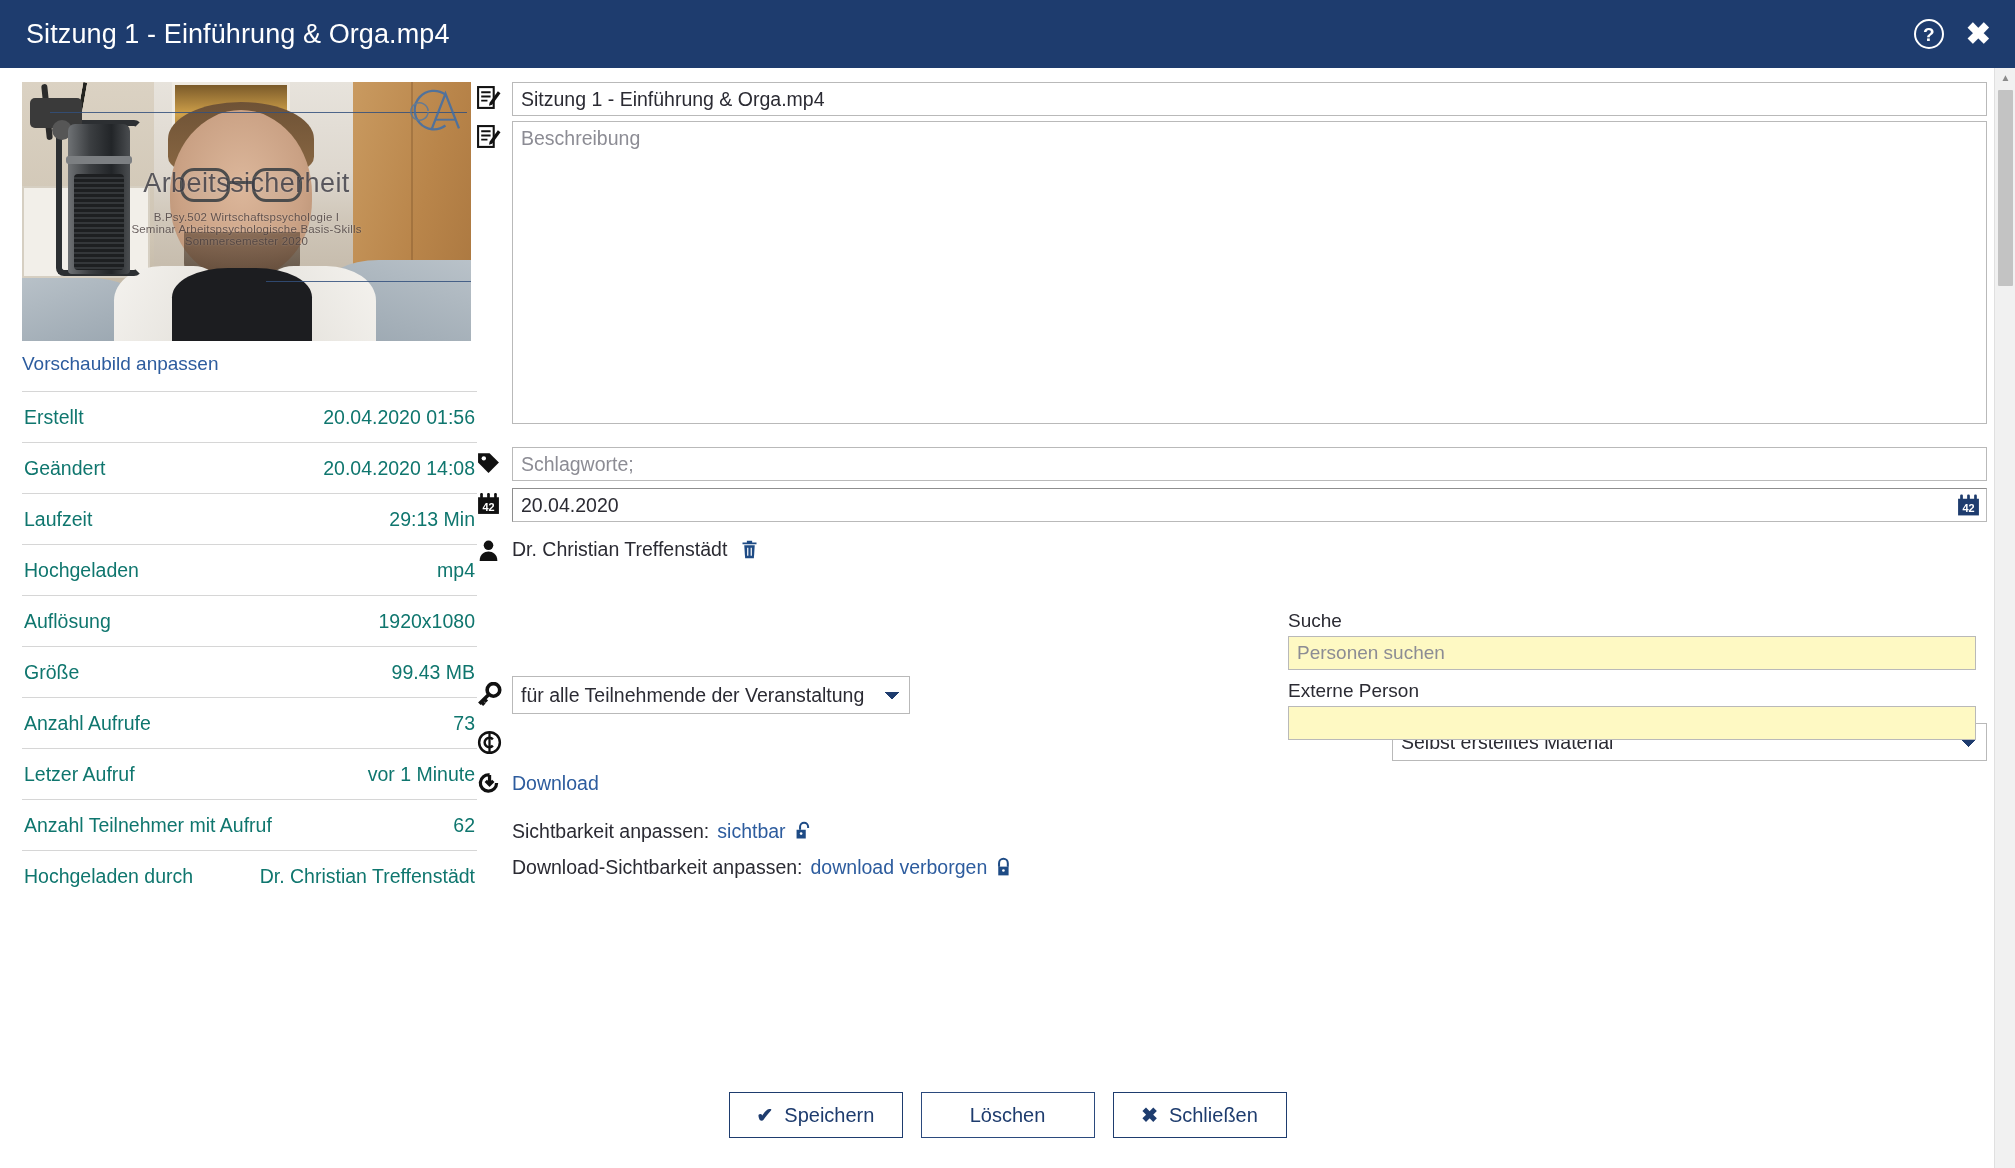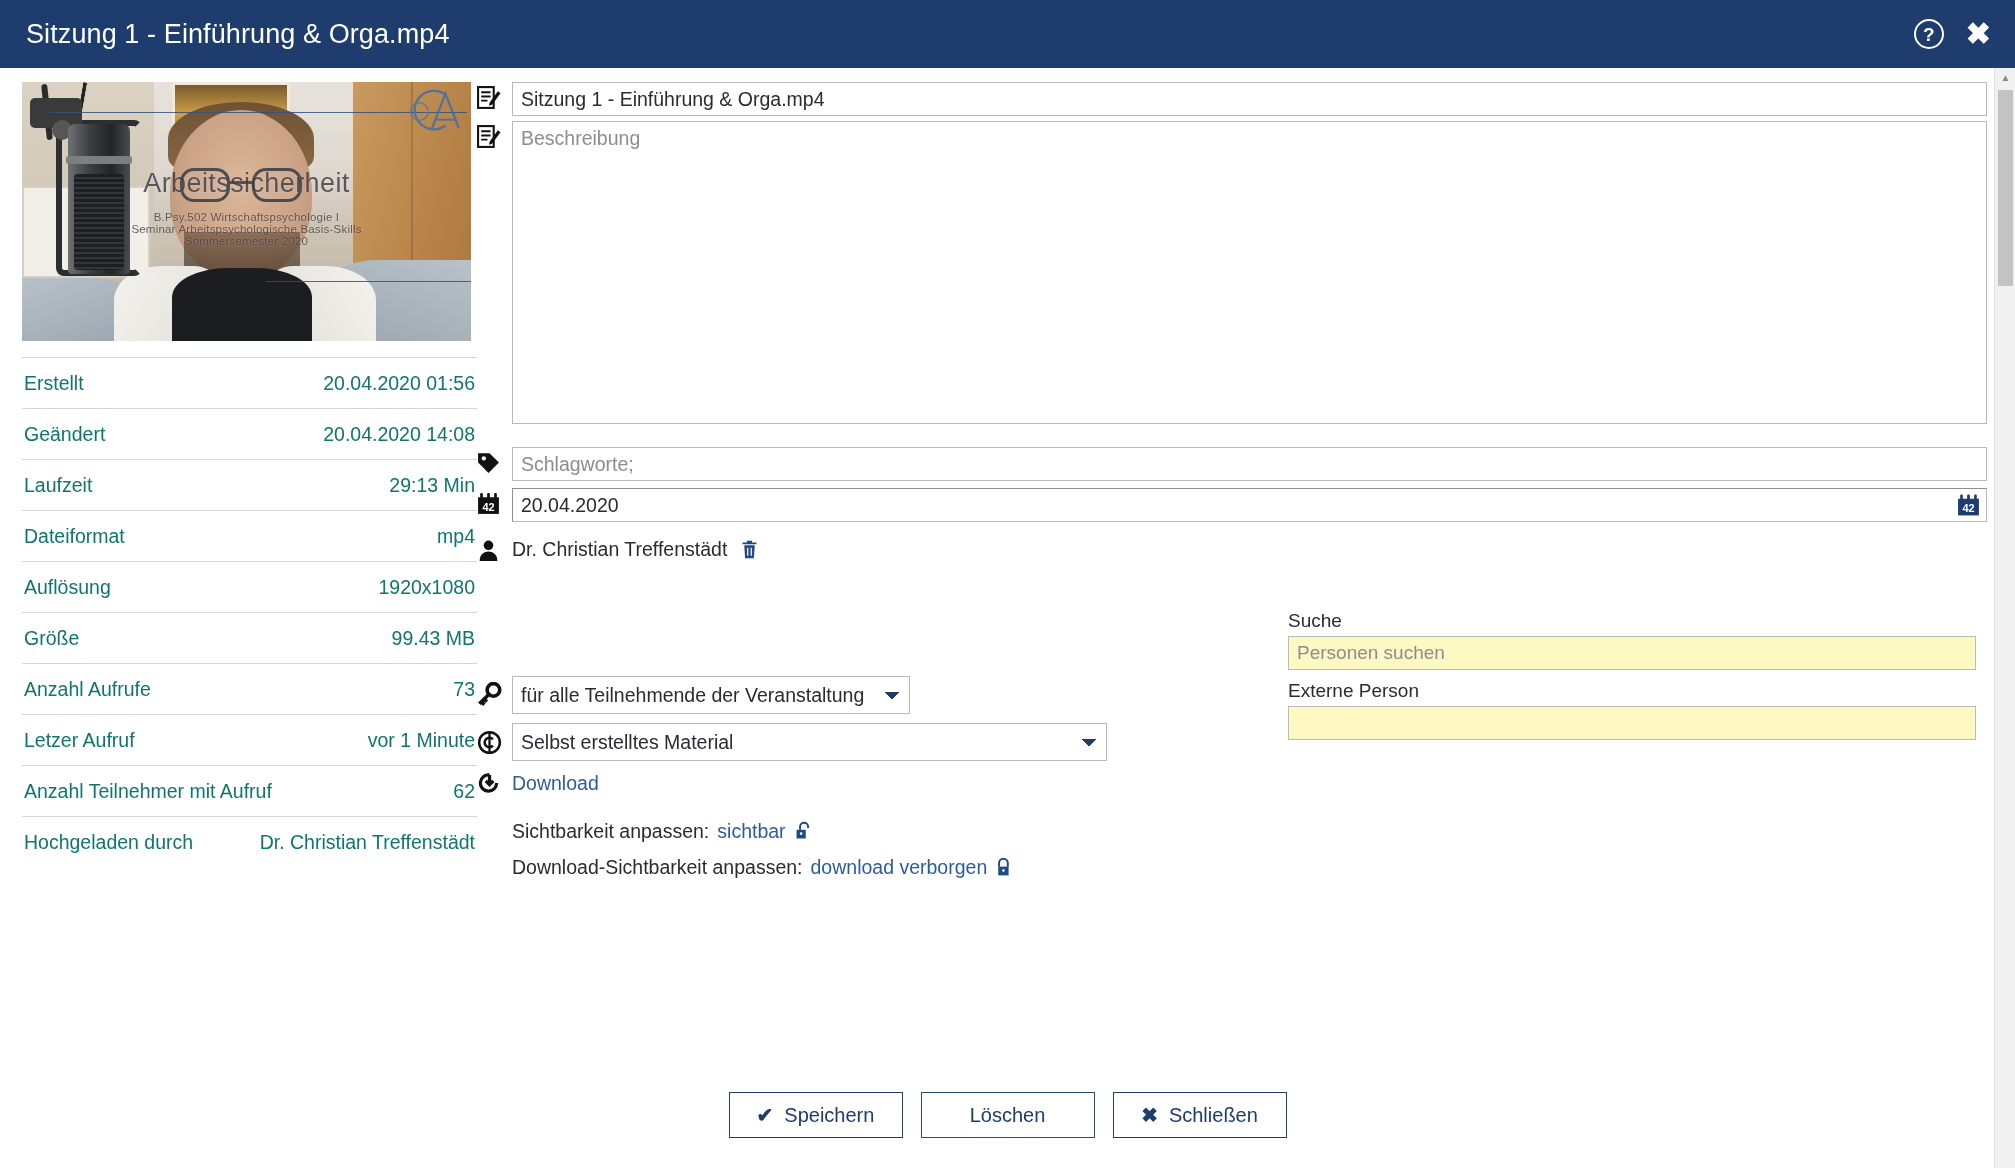--- a/index.html
+++ b/index.html
@@ -422,36 +422,37 @@
           <div class="slide-sub">Sommersemester 2020</div>
           <svg class="logo" viewBox="0 0 60 54">
             <path d="M44 9 A20 20 0 1 0 44 41" fill="none" stroke="#3f6ea8" stroke-width="2.4"></path>
             <path d="M30 44 L44 8 L58 44" fill="none" stroke="#3f6ea8" stroke-width="2.4"></path>
             <path d="M34 35 L54 35" fill="none" stroke="#3f6ea8" stroke-width="2"></path>
             <path d="M26 26 A9 9 0 1 0 26 27" fill="none" stroke="#55789f" stroke-width="1.6"></path>
           </svg>
         </div>
       </div>
 
+      <a class="thumb-link">Vorschaubild anpassen</a>
 
       <div class="meta-table">
         <div class="meta-row">
           <span class="meta-label">Erstellt</span>
           <span class="meta-value">20.04.2020 01:56</span>
         </div>
         <div class="meta-row">
           <span class="meta-label">Geändert</span>
           <span class="meta-value">20.04.2020 14:08</span>
         </div>
         <div class="meta-row">
           <span class="meta-label">Laufzeit</span>
           <span class="meta-value">29:13 Min</span>
         </div>
         <div class="meta-row">
-          <span class="meta-label">Dateiformat</span>
+          <span class="meta-label">Hochgeladen</span>
           <span class="meta-value">mp4</span>
         </div>
         <div class="meta-row">
           <span class="meta-label">Auflösung</span>
           <span class="meta-value">1920x1080</span>
         </div>
         <div class="meta-row">
           <span class="meta-label">Größe</span>
           <span class="meta-value">99.43 MB</span>
         </div>
@@ -554,21 +555,21 @@
           <svg width="27" height="27" viewBox="0 0 24 24">
             <circle cx="15.5" cy="7" r="5.6" fill="none" stroke="#111" stroke-width="3.2"></circle>
             <path d="M11.6 10.8 L3 19.4 M4.8 17.6 L7.4 20.2 M7.2 15.2 L9.6 17.6" stroke="#111" stroke-width="3.2" fill="none"></path>
           </svg>
         </span>
         <select class="sel rights">
           <option>für alle Teilnehmende der Veranstaltung</option>
         </select>
       </div>
 
-      <div class="sel-row" style="margin-top:9px;">
+      <div class="sel-row" style="margin-top:9px;justify-content:space-between;">
         <span class="sel-icon">
           <svg width="27" height="27" viewBox="0 0 24 24">
             <circle cx="12" cy="12" r="9.2" fill="none" stroke="#111" stroke-width="2.2"></circle>
             <path d="M15 9.2 A4.2 4.2 0 1 0 15 14.8" fill="none" stroke="#111" stroke-width="2.2"></path>
             <path d="M12 3.4 V20.6" stroke="#111" stroke-width="2"></path>
           </svg>
         </span>
         <select class="sel license">
           <option>Selbst erstelltes Material</option>
         </select>

